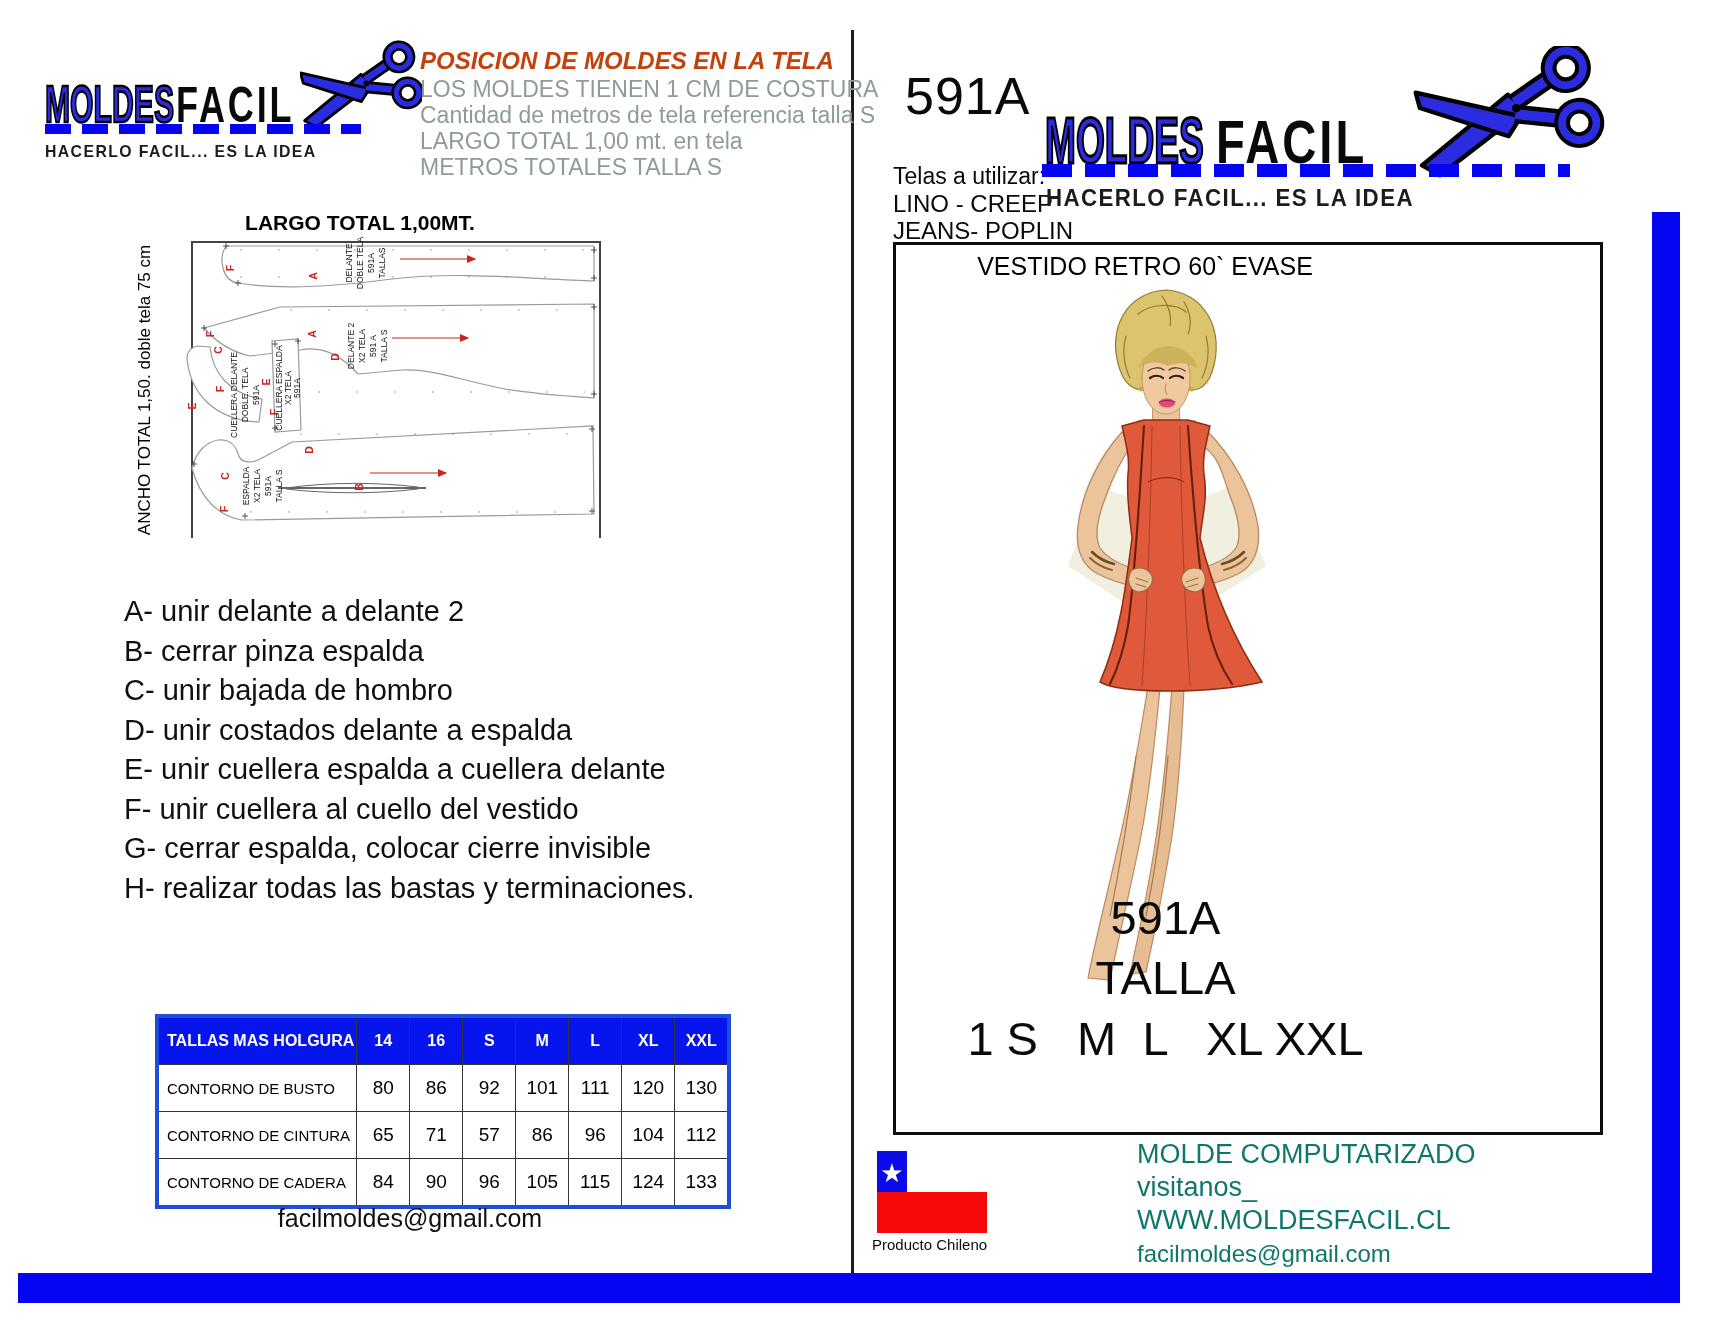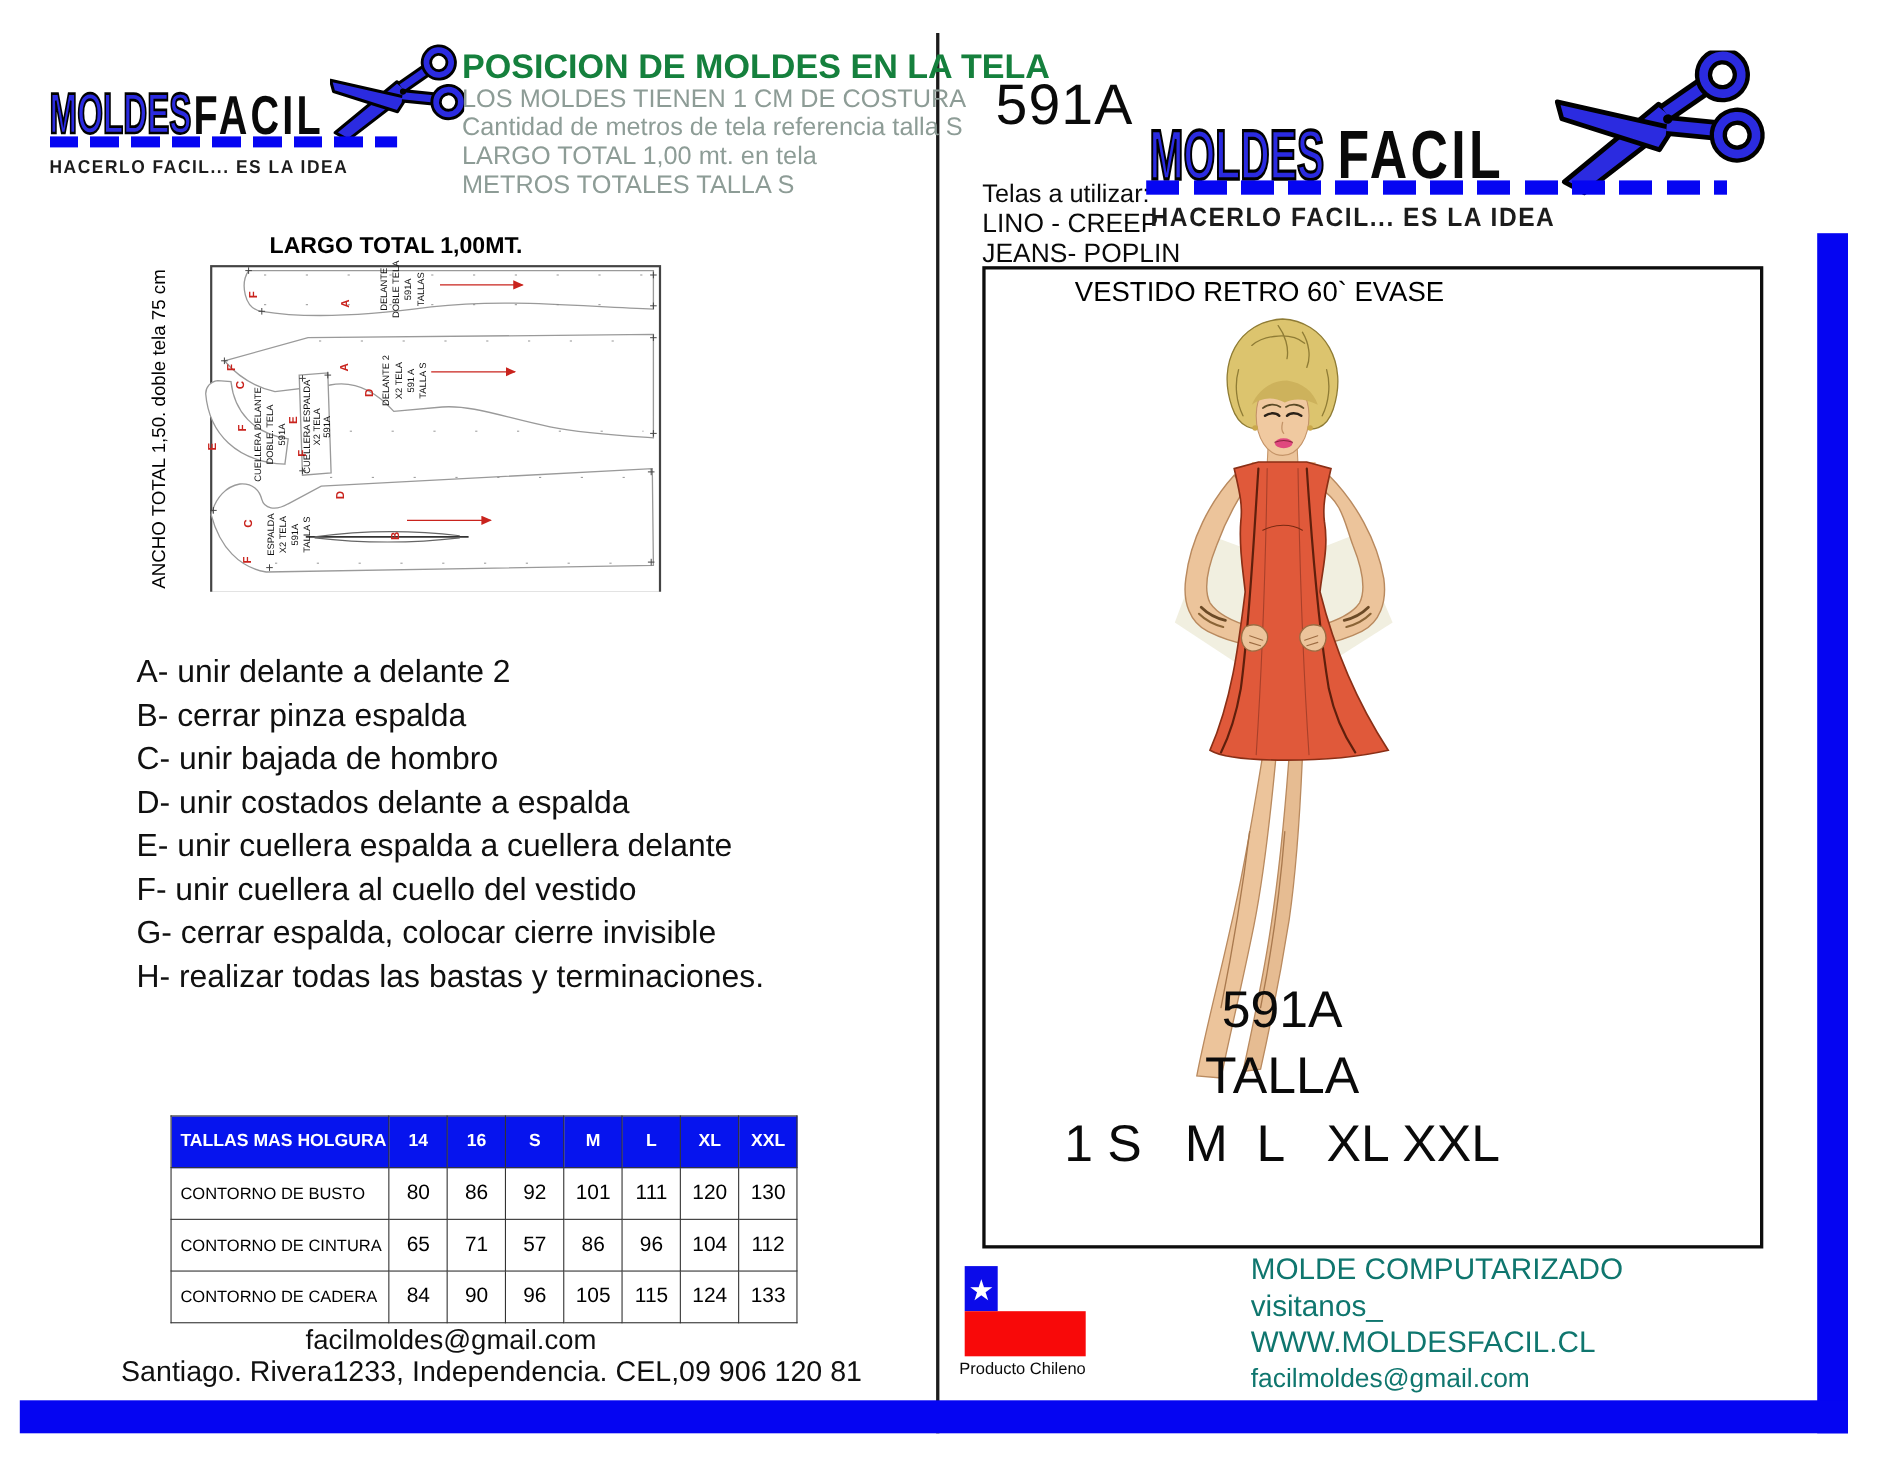--- a/index.html
+++ b/index.html
@@ -20,28 +20,28 @@
   
   .logo-moldes{font-weight:bold;color:var(--logo_blue);-webkit-text-stroke:2.5px #000;
                transform:scaleX(.58);transform-origin:left top;white-space:nowrap;line-height:1;}
   .logo-facil{font-weight:bold;color:#0a0a0a;transform:scaleX(.72);transform-origin:left top;
               white-space:nowrap;line-height:1;letter-spacing:4px;}
   .logo-dash{background:repeating-linear-gradient(90deg,var(--blue) 0 26px,transparent 26px 37px);}
   .logo-tag{font-weight:bold;color:#1c1c1c;white-space:nowrap;transform:scaleX(.93);
             transform-origin:left top;}
 
   
-  .hdr-title{font-size:31px;font-weight:600;color:#15803d;line-height:30px;white-space:nowrap;}
+  .hdr-title{font-size:24px;font-weight:600;color:#c2410c;line-height:30px;white-space:nowrap;font-style:italic;}
   .hdr-sub{font-size:23px;color:var(--muted);line-height:26px;white-space:nowrap;}
 
   
   .instr{font-size:29px;line-height:39.5px;color:#101010;white-space:nowrap;}
 
   
-  table.sizes{border-collapse:collapse;border:1px solid #1d4ed8;}
+  table.sizes{border-collapse:collapse;border:4px solid #1d4ed8;}
   table.sizes td{border:1px solid #333;text-align:center;font-size:19px;color:#000;
                  height:46px;padding:0 2px;}
   table.sizes tr.hd td{background:var(--table_blue);color:#fff;font-weight:bold;font-size:16px;}
   table.sizes td.lbl{text-align:left;padding-left:8px;font-size:15px;white-space:nowrap;}
   td.c0{width:168px;} td.cn{width:48px;}
 
   .contact{font-size:25px;color:#101010;text-align:center;white-space:nowrap;}
   .contact2{font-size:26px;}
 
   
@@ -247,21 +247,20 @@
       <td>96</td>
       <td>105</td>
       <td>115</td>
       <td>124</td>
       <td>133</td>
     </tr>
   </tbody>
     </table>
 
   <div class="abs contact" style="left:110px;top:1204px;width:600px;">facilmoldes@gmail.com</div>
-  <div class="abs contact contact2" style="left:110px;top:1231px;width:600px;">Santiago. Rivera1233, Independencia. CEL,09 906 120 81</div>
 
   <div class="abs code-big" style="left:905px;top:66px;">591A</div>
   <div class="abs" style="left:893px;top:127px;">
     <div class="fab" style="font-size:23px;margin-top:36px;">Telas a utilizar:</div>
     <div class="fab">LINO - CREEP</div>
     <div class="fab">JEANS- POPLIN</div>
   </div>
 
   <div class="abs" style="left:1045px;top:104px;font-size:64px;">
     <span class="logo-moldes" style="display:inline-block;-webkit-text-stroke:3px #000;">MOLDES</span>

